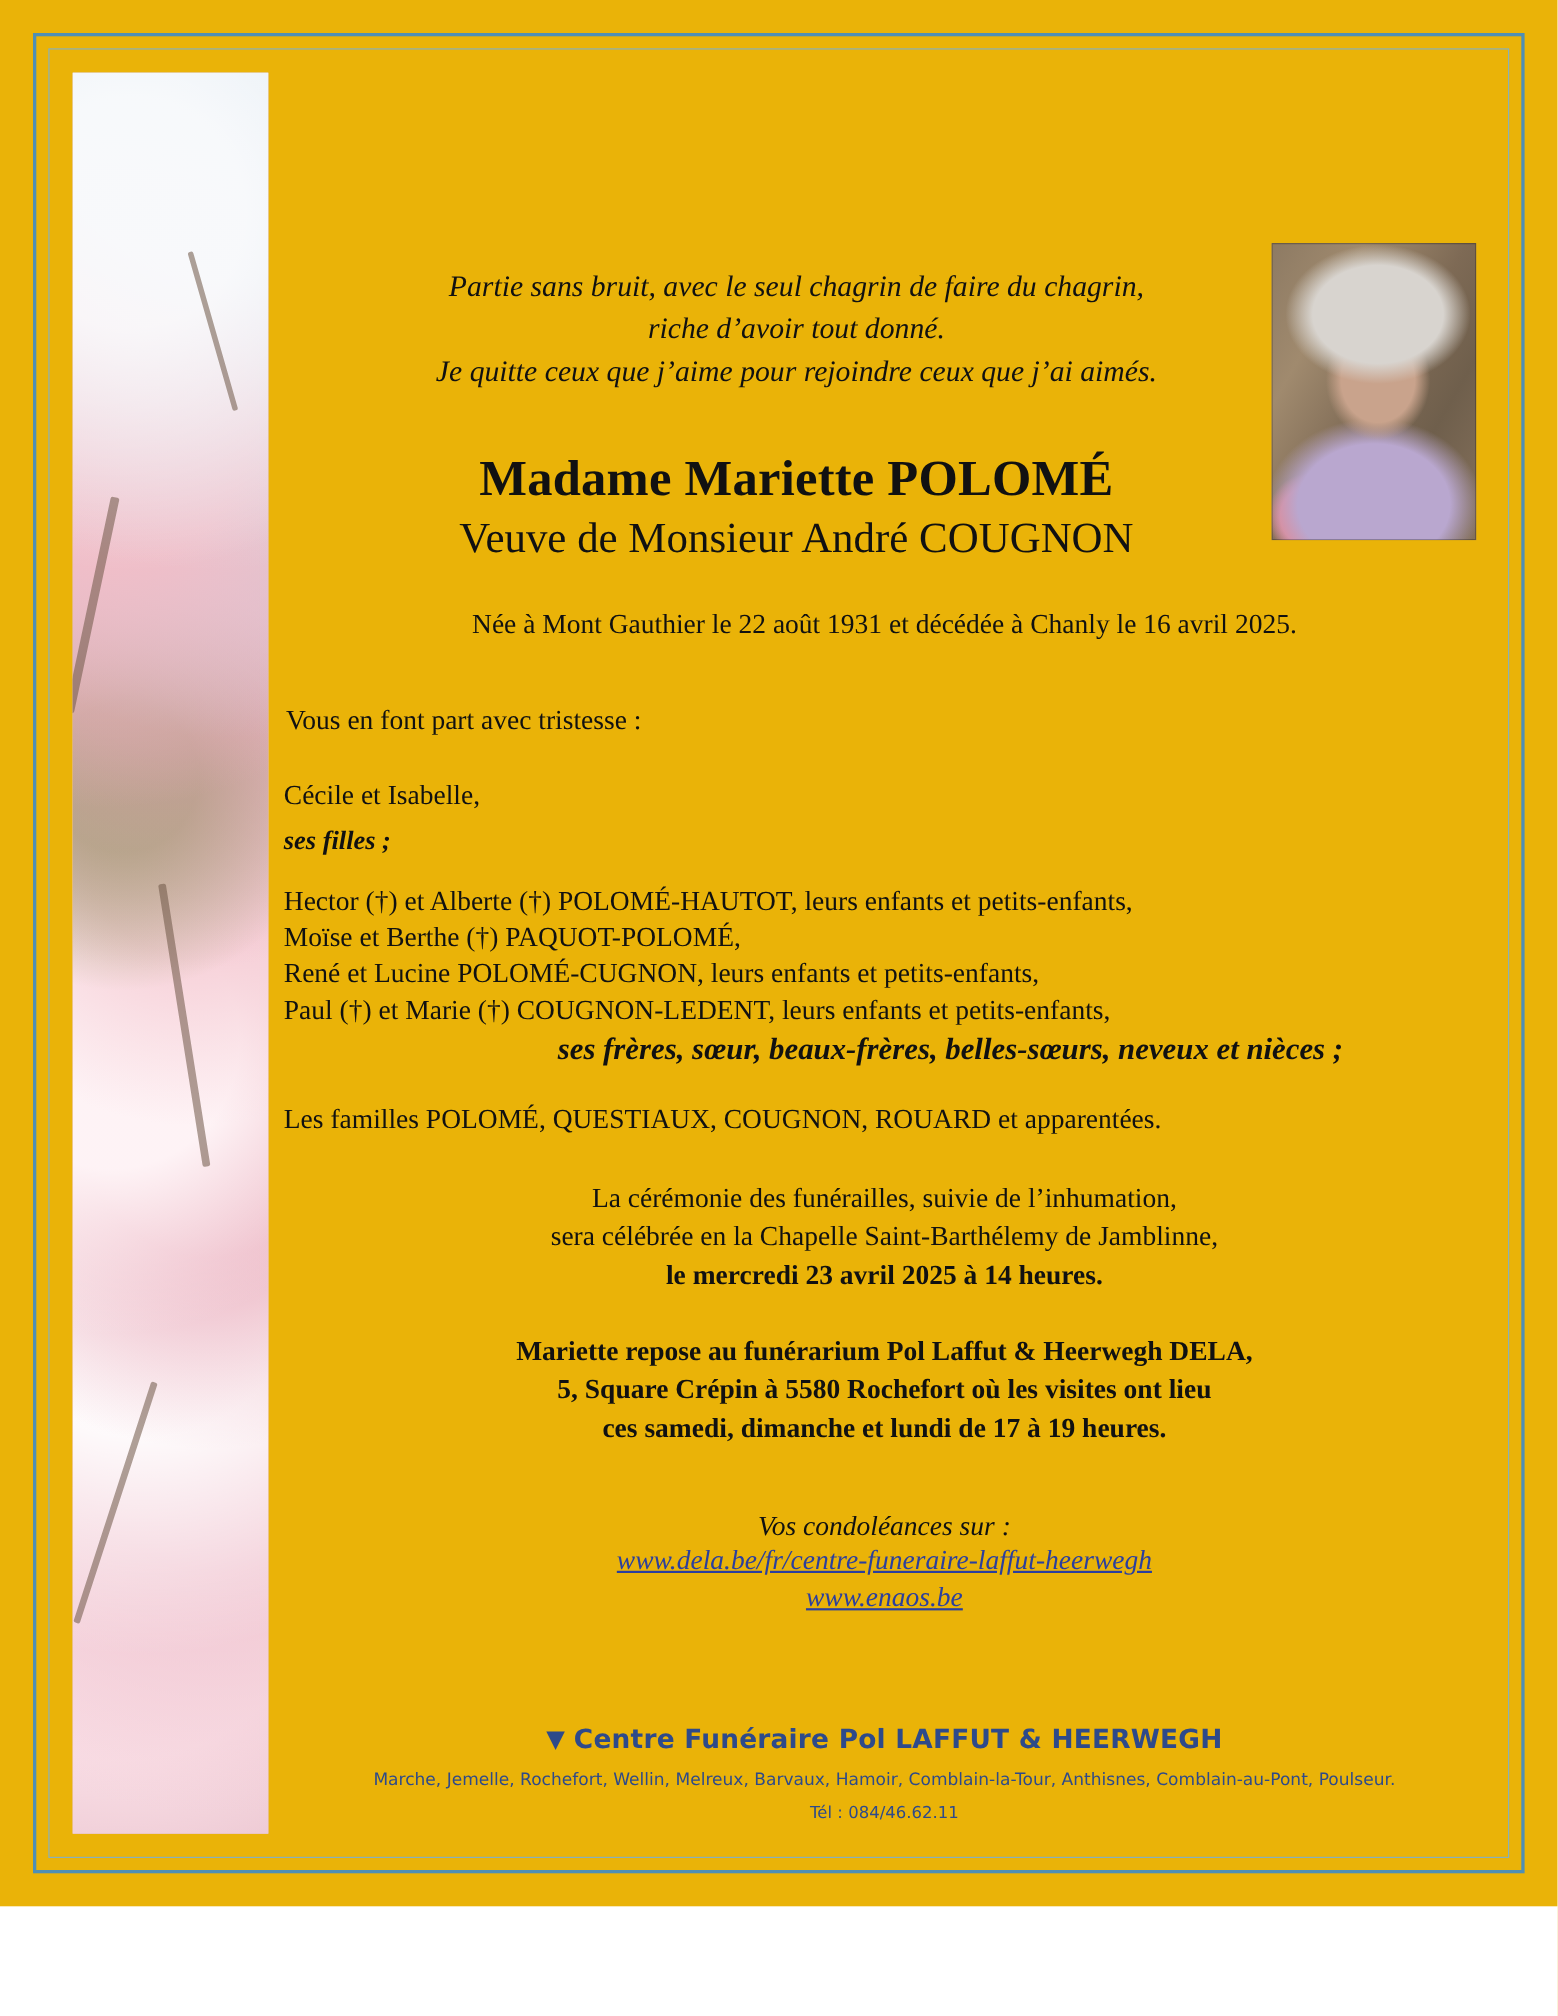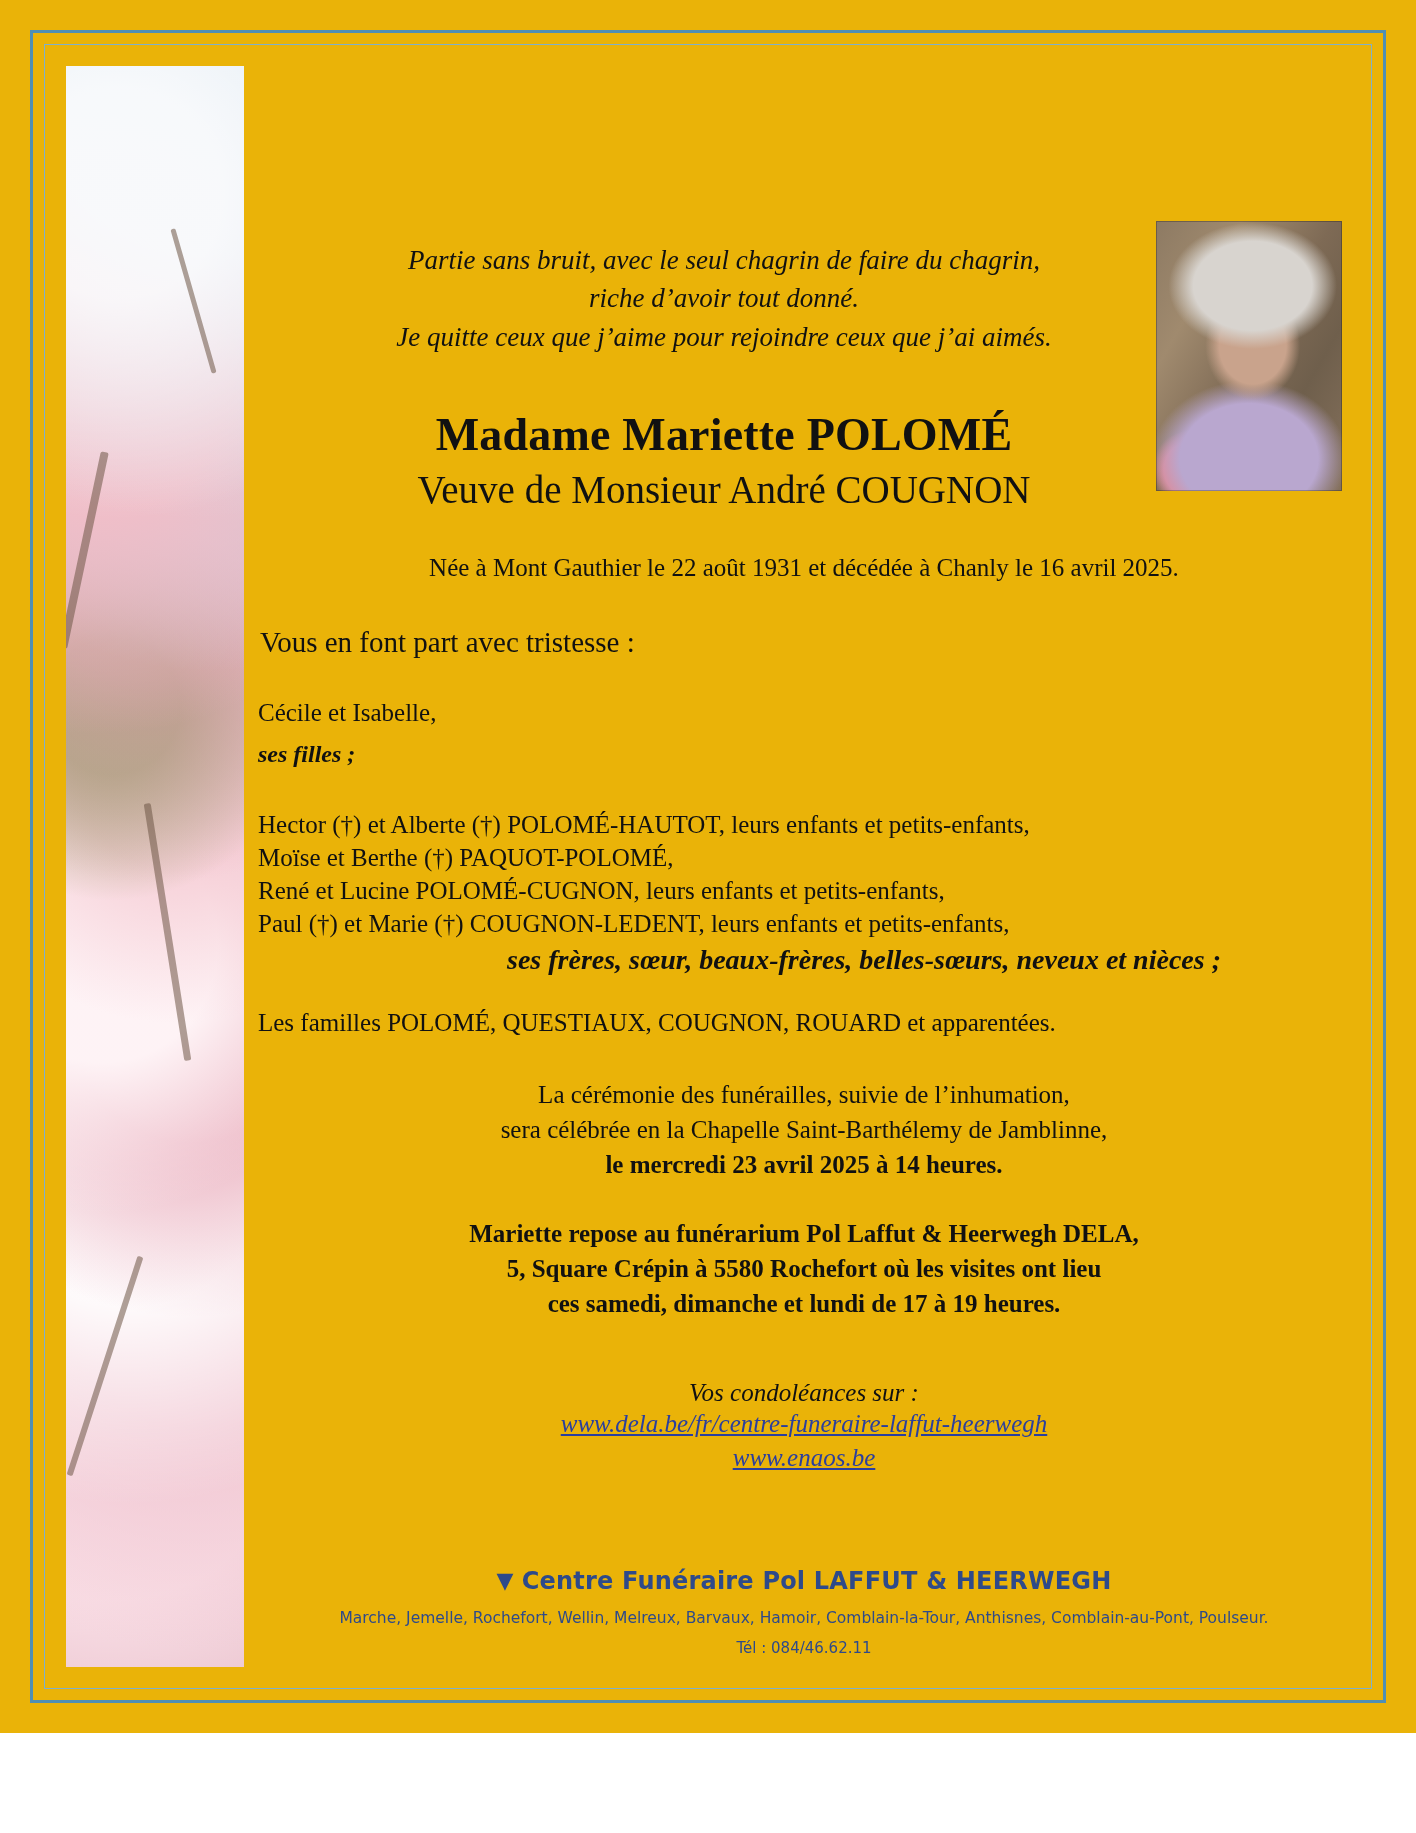--- a/index.html
+++ b/index.html
@@ -143,41 +143,41 @@
     padding-right: 160px;
   }
 
   .birthdeath {
     text-align: center;
     font-size: 25px;
     margin-top: 42px;
   }
 
   .announce {
-    font-size: 29px;
-    margin-top: 44px;
+    font-size: 25px;
+    margin-top: 60px;
     padding-left: 2px;
   }
 
   .daughters {
     font-size: 25px;
     margin-top: 40px;
   }
   .daughters-role {
     text-align: left;
     font-style: italic;
     font-weight: bold;
     font-size: 24px;
     margin-top: 14px;
     padding-right: 8px;
   }
 
   .family-block {
     font-size: 25px;
-    margin-top: 40px;
+    margin-top: 24px;
     line-height: 1.32;
   }
   .family-role {
     text-align: center;
     font-style: italic;
     font-weight: bold;
     font-size: 28px;
     margin-top: 2px;
     padding-left: 120px;
   }

